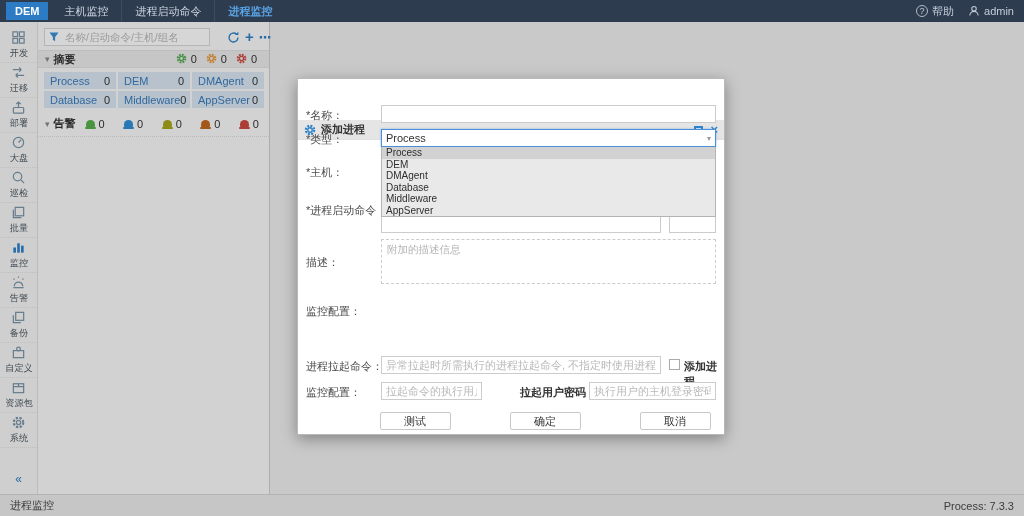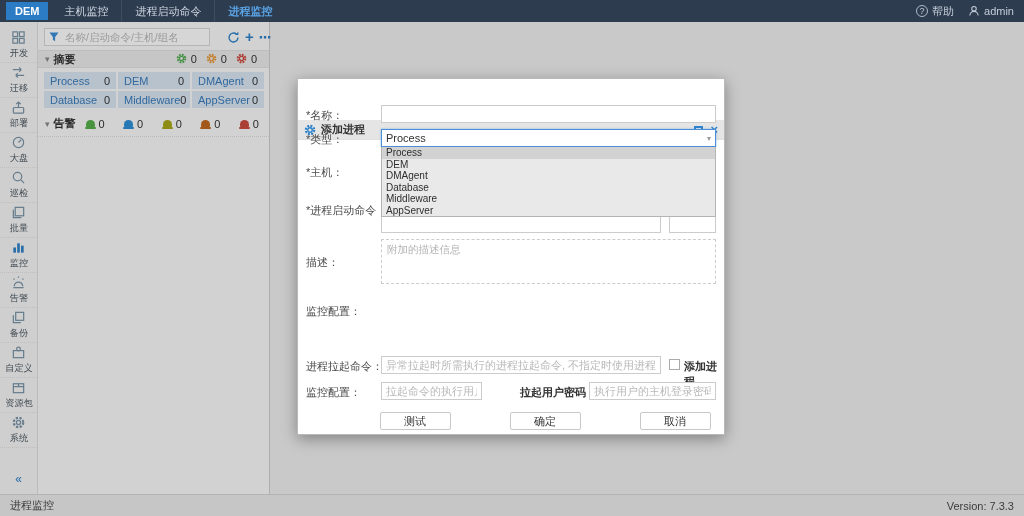--- a/index.html
+++ b/index.html
@@ -303,21 +303,21 @@
         </span>
       </div>
 
     </section>
 
     <section class="main"></section>
   </div>
 
   <footer class="statusbar">
     <span>进程监控</span>
-    <span>Version: 7.3.3</span>
+    <span>Process: 7.3.3</span>
   </footer>
 
   <div class="mask"></div>
 
   <div class="modal">
     <div class="modal-head">
       <svg width="12" height="12" viewBox="0 0 16 16">
           <circle cx="8" cy="8" r="5.5" fill="none" stroke="#2f82c9" stroke-width="3" stroke-dasharray="2.6 1.7"></circle>
           <circle cx="8" cy="8" r="3" fill="none" stroke="#2f82c9" stroke-width="1.8"></circle>
         </svg>

